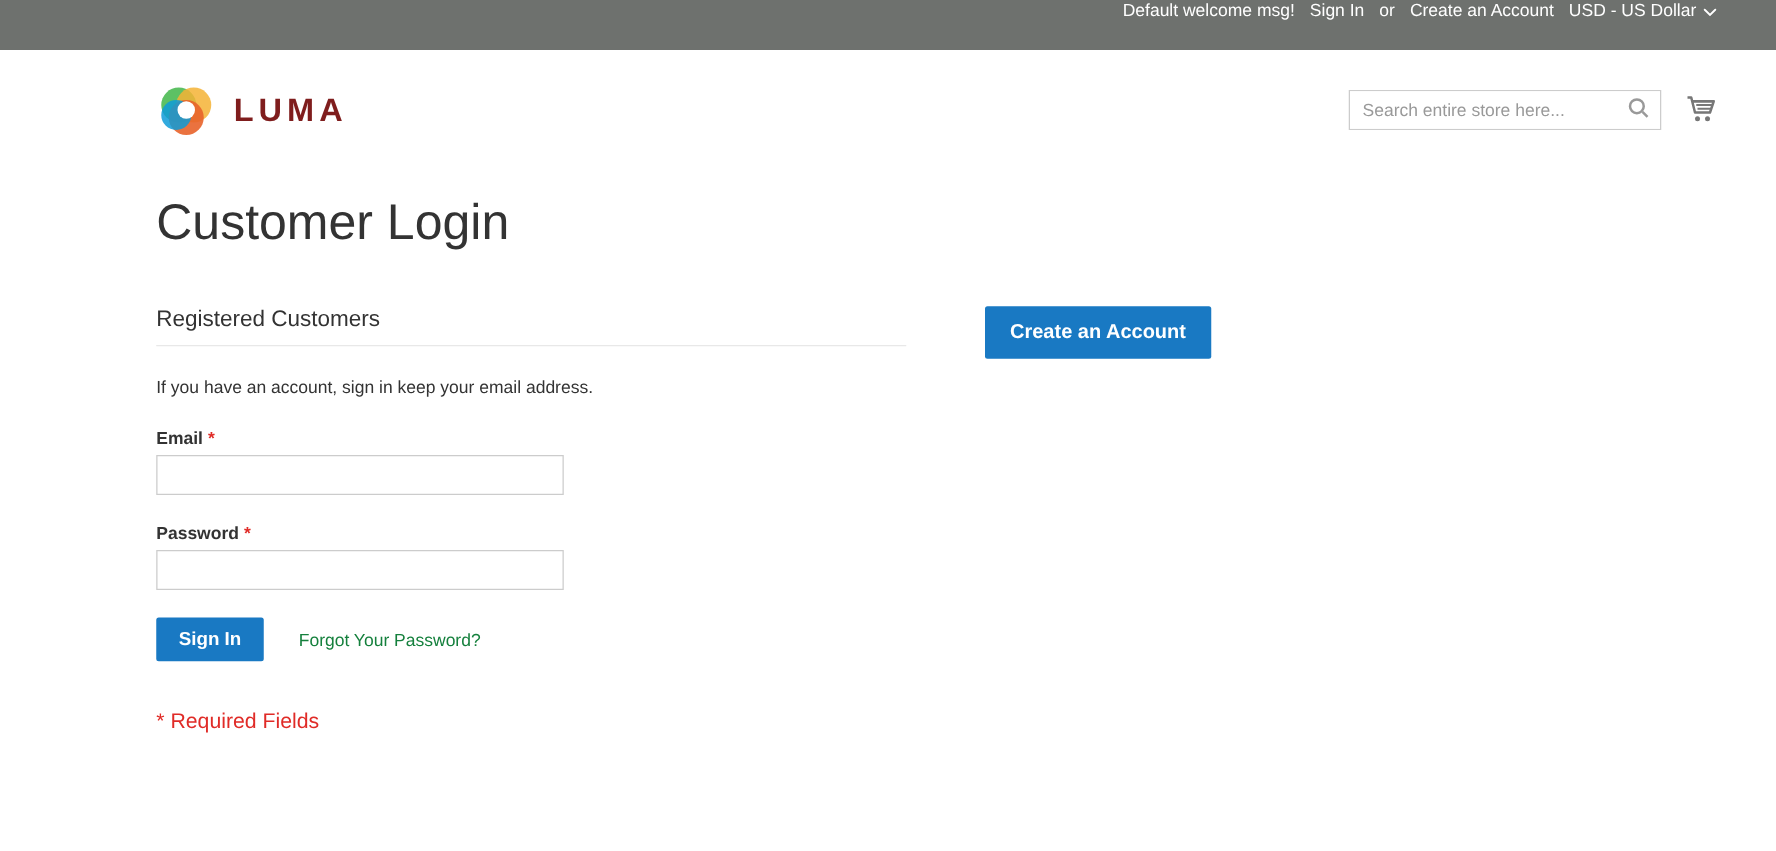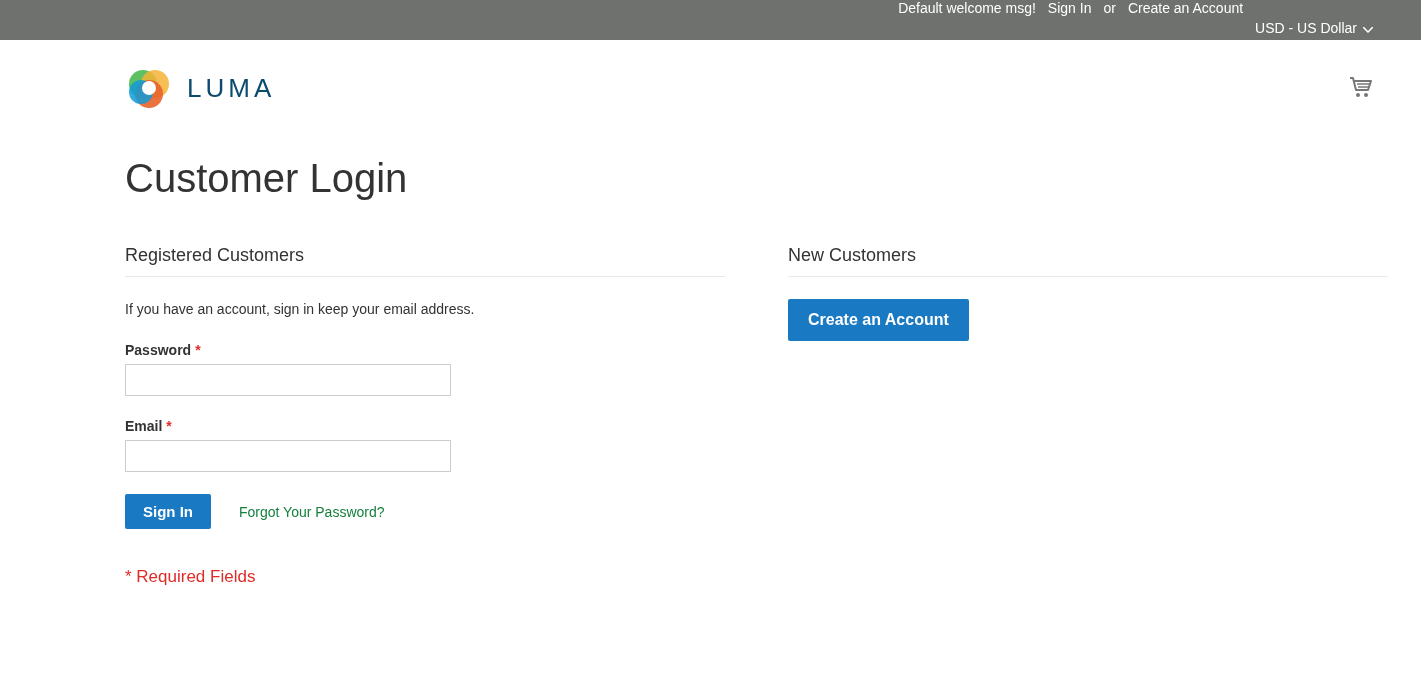--- a/index.html
+++ b/index.html
@@ -14,36 +14,36 @@
     color: #fff;
     height: 40px;
     display: flex;
     justify-content: flex-end;
     align-items: flex-start;
     padding: 0 48px;
     font-size: 14px;
   }
   .topbar .item { margin-left: 12px; }
   .topbar .link { cursor: pointer; }
-  .topbar .currency { display: flex; align-items: center; cursor: pointer; margin-top: 20px; }
+  .topbar .currency { display: flex; align-items: center; cursor: pointer; }
   .topbar .chevron { margin-left: 6px; }
 
   .header {
     display: flex;
     justify-content: space-between;
     align-items: center;
     padding: 24px 48px 0 125px;
   }
   .logo { display: flex; align-items: center; }
   .logo-mark { width: 48px; height: 48px; position: relative; }
   .logo-text {
     font-size: 26px;
     letter-spacing: 4px;
-    font-weight: 400;
-    color: #0c4a6e;
+    font-weight: 700;
+    color: #7f1d1d;
     margin-left: 14px;
   }
   .header-right { display: flex; align-items: center; }
   .search-wrap {
     position: relative;
     width: 250px;
     height: 32px;
     border: 1px solid #ccc;
   }
   .search-input {
@@ -137,20 +137,29 @@
         <circle cx="18" cy="20" r="14" fill="#41b649" opacity="0.85"></circle>
         <circle cx="30" cy="20" r="14" fill="#f5b335" opacity="0.85"></circle>
         <circle cx="24" cy="30" r="14" fill="#e8632a" opacity="0.9"></circle>
         <circle cx="16" cy="28" r="12" fill="#0e9bd8" opacity="0.85"></circle>
         <circle cx="24" cy="24" r="7" fill="#fff"></circle>
       </svg>
     </div>
     <span class="logo-text">LUMA</span>
   </div>
   <div class="header-right">
+    <div class="search-wrap">
+      <input class="search-input" type="text" placeholder="Search entire store here..." style="">
+      <span class="search-icon">
+        <svg width="18" height="18" viewBox="0 0 18 18">
+            <circle cx="7.5" cy="7.5" r="5.5" fill="none" stroke="#999" stroke-width="2"></circle>
+            <line x1="12" y1="12" x2="16" y2="16" stroke="#999" stroke-width="2"></line>
+          </svg>
+      </span>
+    </div>
     <span class="cart-icon">
       <svg width="26" height="26" viewBox="0 0 26 26">
         <path d="M3 4 H6 L9 16 H21 L24 7 H7" fill="none" stroke="#777" stroke-width="2" stroke-linejoin="round"></path>
         <line x1="7" y1="7" x2="24" y2="7" stroke="#777" stroke-width="2"></line>
         <line x1="10" y1="10" x2="23" y2="10" stroke="#777" stroke-width="1.5"></line>
         <line x1="11" y1="13" x2="22" y2="13" stroke="#777" stroke-width="1.5"></line>
         <circle cx="11" cy="21" r="2" fill="#777"></circle>
         <circle cx="19" cy="21" r="2" fill="#777"></circle>
       </svg>
     </span>
@@ -161,39 +170,38 @@
   <h1 class="page-title">Customer Login</h1>
 
   <div class="columns">
 
     <div class="col">
       <div class="block-title">Registered Customers</div>
       <p class="block-desc">If you have an account, sign in keep your email address.</p>
 
       <div class="field">
         <label class="field-label">
+          <span>Email</span><span class="req">*</span>
+        </label>
+        <input class="field-input" type="text" style="">
+      </div>
+
+      <div class="field">
+        <label class="field-label">
           <span>Password</span><span class="req">*</span>
         </label>
         <input class="field-input" type="password" style="">
       </div>
 
-      <div class="field">
-        <label class="field-label">
-          <span>Email</span><span class="req">*</span>
-        </label>
-        <input class="field-input" type="text" style="">
-      </div>
-
       <div class="actions">
         <button class="btn-primary">Sign In</button>
         <a class="link-text">Forgot Your Password?</a>
       </div>
 
       <div class="required-note">* Required Fields</div>
     </div>
 
     <div class="col">
-      <div class="block-title">New Customers</div>
       <button class="btn-primary large">Create an Account</button>
     </div>
 
   </div>
 </div>
 
 </body></html>

